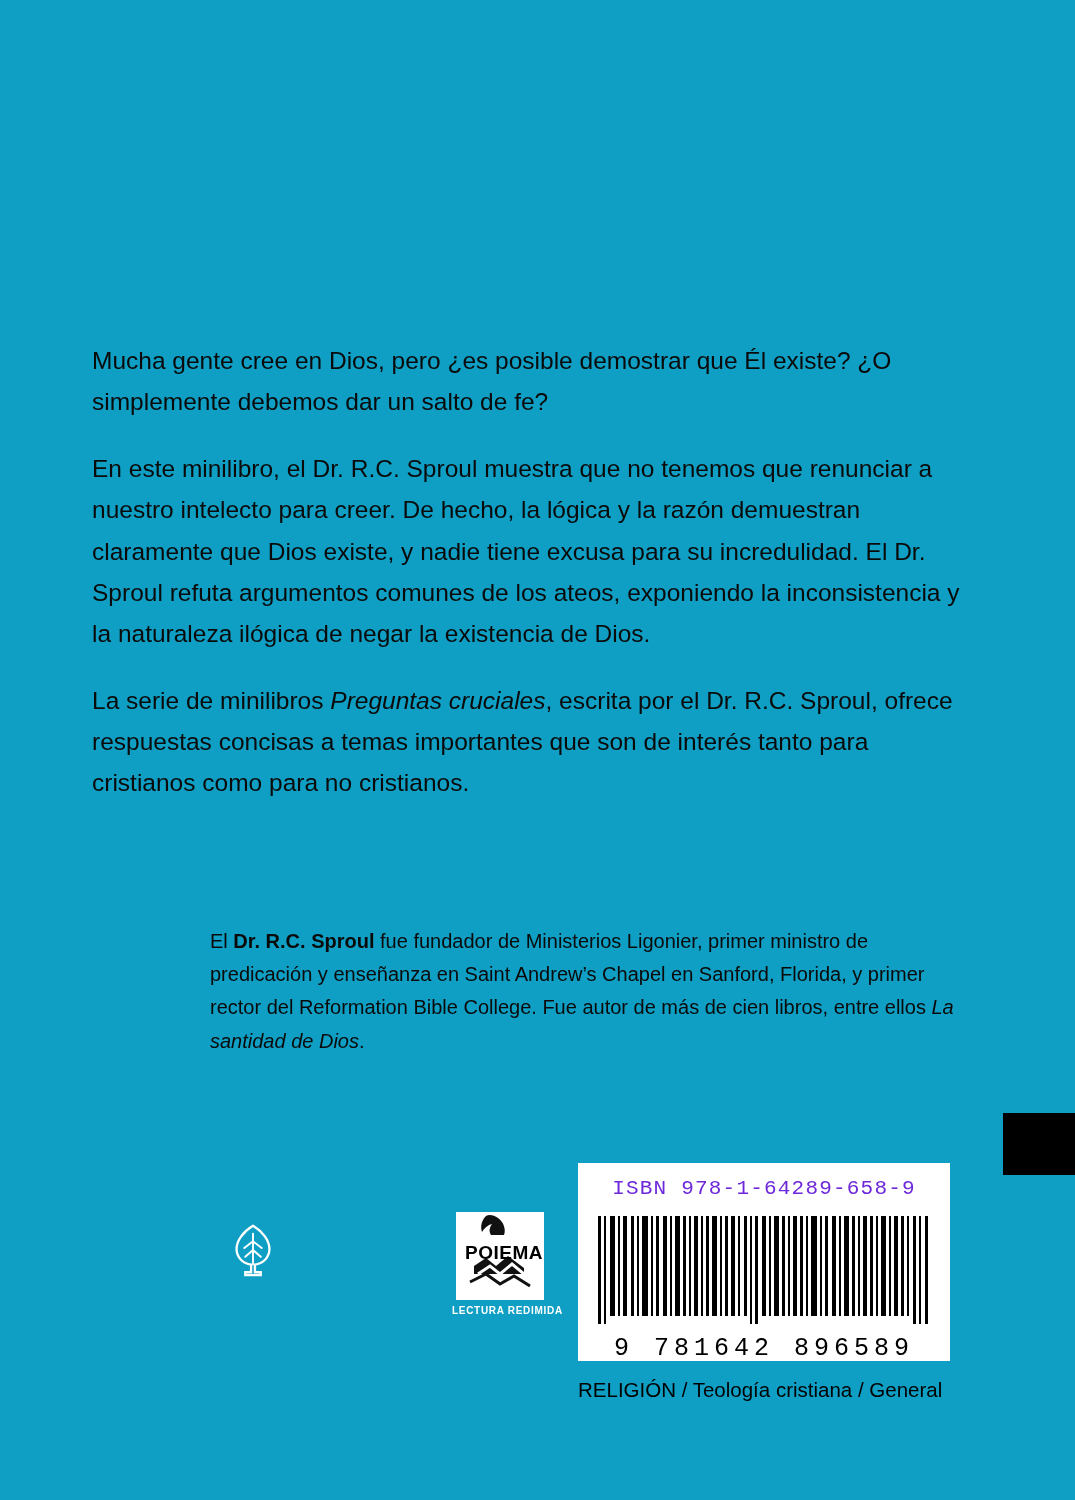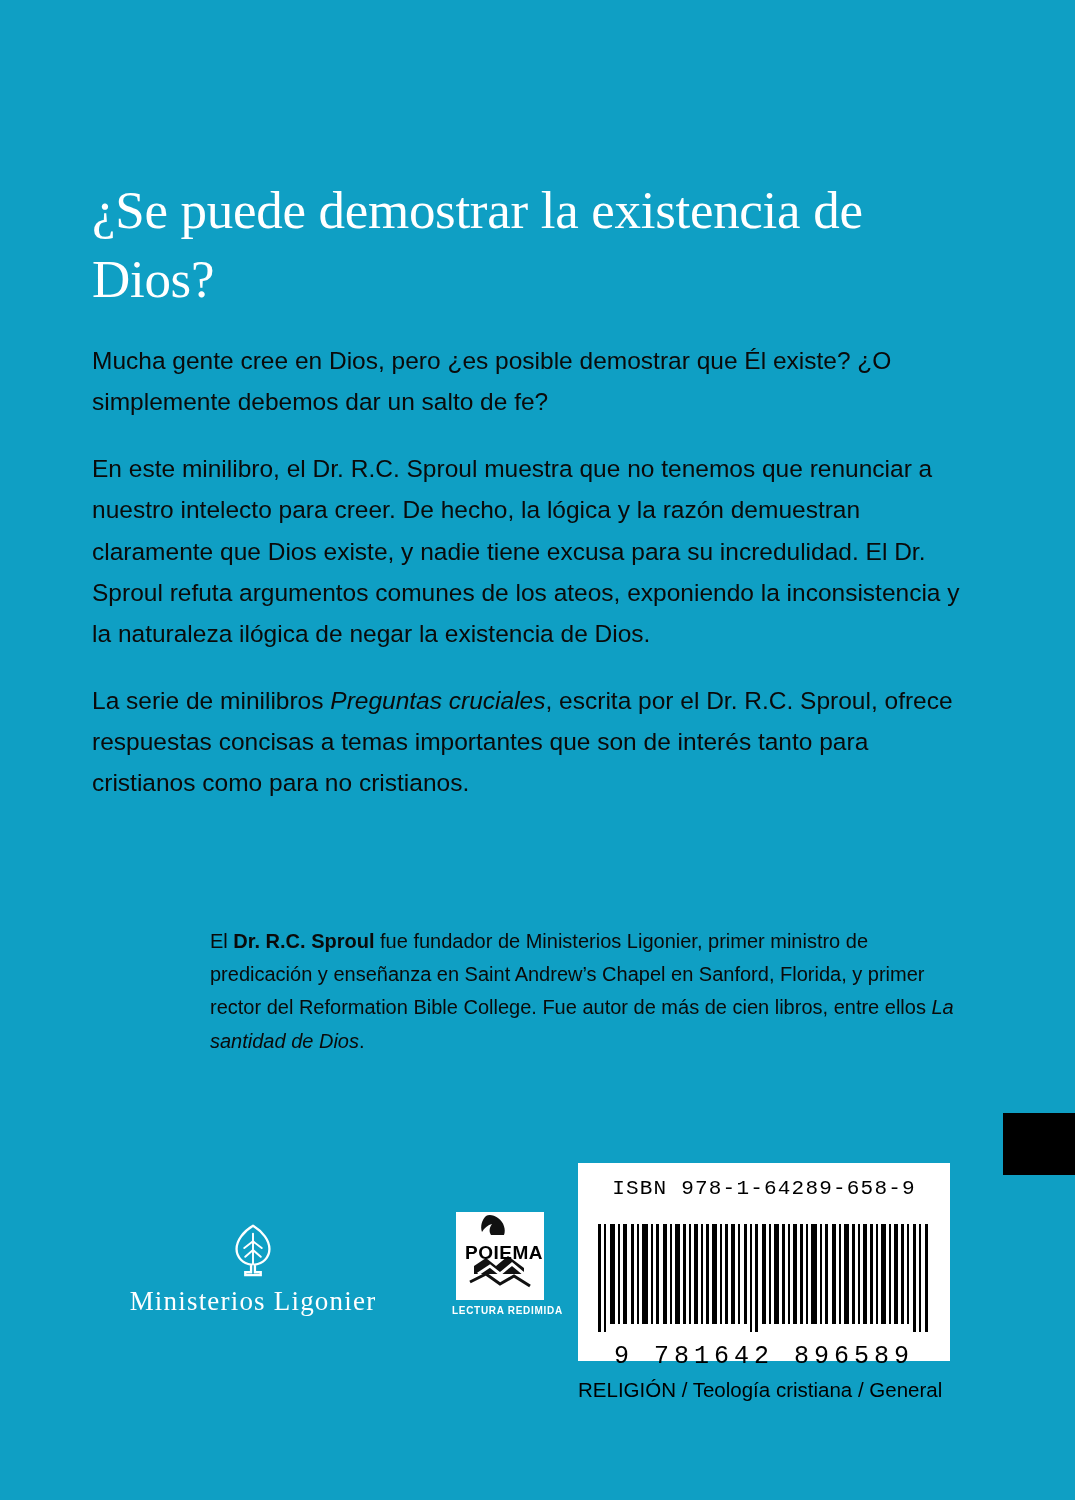--- a/index.html
+++ b/index.html
@@ -143,22 +143,22 @@
     height: 198px;
     background: #ffffff;
     box-sizing: border-box;
     padding: 14px 18px 10px 18px;
   }
   .isbn-text {
     text-align: center;
     font-family: "Liberation Mono", monospace;
     font-size: 21px;
     letter-spacing: 1.2px;
-    color: #000000;
-    margin-bottom: 24px;
+    color: #6d28d9;
+    margin-bottom: 16px;
   }
   .bars {
     height: 108px;
     width: 100%;
     display: block;
   }
   .ean-digits {
     margin-top: 10px;
     text-align: center;
     font-family: "Liberation Mono", monospace;
@@ -173,40 +173,38 @@
     width: 420px;
     font-size: 20.5px;
     color: #000000;
   }
 </style>
 </head>
 <body>
 
 <div class="page">
 
-  <h1 class="title">¿Se puede demostrar la existencia de Dios?</h1>
 
   <div class="body-copy">
     <p>Mucha gente cree en Dios, pero ¿es posible demostrar que Él existe? ¿O simplemente debemos dar un salto de fe?</p>
     <p>En este minilibro, el Dr. R.C. Sproul muestra que no tenemos que renunciar a nuestro intelecto para creer. De hecho, la lógica y la razón demuestran claramente que Dios existe, y nadie tiene excusa para su incredulidad. El Dr. Sproul refuta argumentos comunes de los ateos, exponiendo la inconsistencia y la naturaleza ilógica de negar la existencia de Dios.</p>
     <p><span>La serie de minilibros </span><em>Preguntas cruciales</em><span>, escrita por el Dr. R.C. Sproul, ofrece respuestas concisas a temas importantes que son de interés tanto para cristianos como para no cristianos.</span></p>
   </div>
 
   <div class="bio">
     <span>El </span><strong>Dr. R.C. Sproul</strong><span> fue fundador de Ministerios Ligonier, primer ministro de predicación y enseñanza en Saint Andrew’s Chapel en Sanford, Florida, y primer rector del Reformation Bible College. Fue autor de más de cien libros, entre ellos </span><em>La santidad de Dios</em><span>.</span>
   </div>
 
   <div class="corner-notch"></div>
 
   <div class="ligonier">
     <svg class="tree-mark" viewBox="0 0 60 60" aria-hidden="true">
       <path d="M30 4 C20 10 13 19 13 28 C13 37 20 43 28 44 L28 52 L22 52 L22 55 L38 55 L38 52 L32 52 L32 44 C40 43 47 37 47 28 C47 19 40 10 30 4 Z" fill="none" stroke="#ffffff" stroke-width="2.4"></path>
       <path d="M30 12 L30 44 M30 20 L21 27 M30 20 L39 27 M30 29 L22 36 M30 29 L38 36" stroke="#ffffff" stroke-width="2" fill="none" stroke-linecap="round"></path>
     </svg>
-    <div class="lig-name">Ministerios Ligonier</div>
   </div>
 
   <div class="poiema">
     <div class="poiema-box">
       <svg viewBox="0 0 88 88" width="88" height="88" aria-hidden="true">
         <path d="M30 4 C26 8 24 14 26 20 C28 16 32 13 36 12 C33 16 33 20 35 23 L48 23 C50 18 48 10 42 6 C38 3 33 2 30 4 Z" fill="#111111"></path>
         <path d="M18 54 L30 46 L40 54 L52 44 L68 56 L68 80 L18 80 Z" fill="#111111"></path>
         <path d="M22 62 L34 54 L44 62 L56 52 L68 62" stroke="#ffffff" stroke-width="3" fill="none"></path>
         <rect x="0" y="62" width="88" height="26" fill="#ffffff"></rect>
         <path d="M14 70 L30 62 L44 72 L58 64 L74 74" stroke="#111111" stroke-width="3" fill="none"></path>

